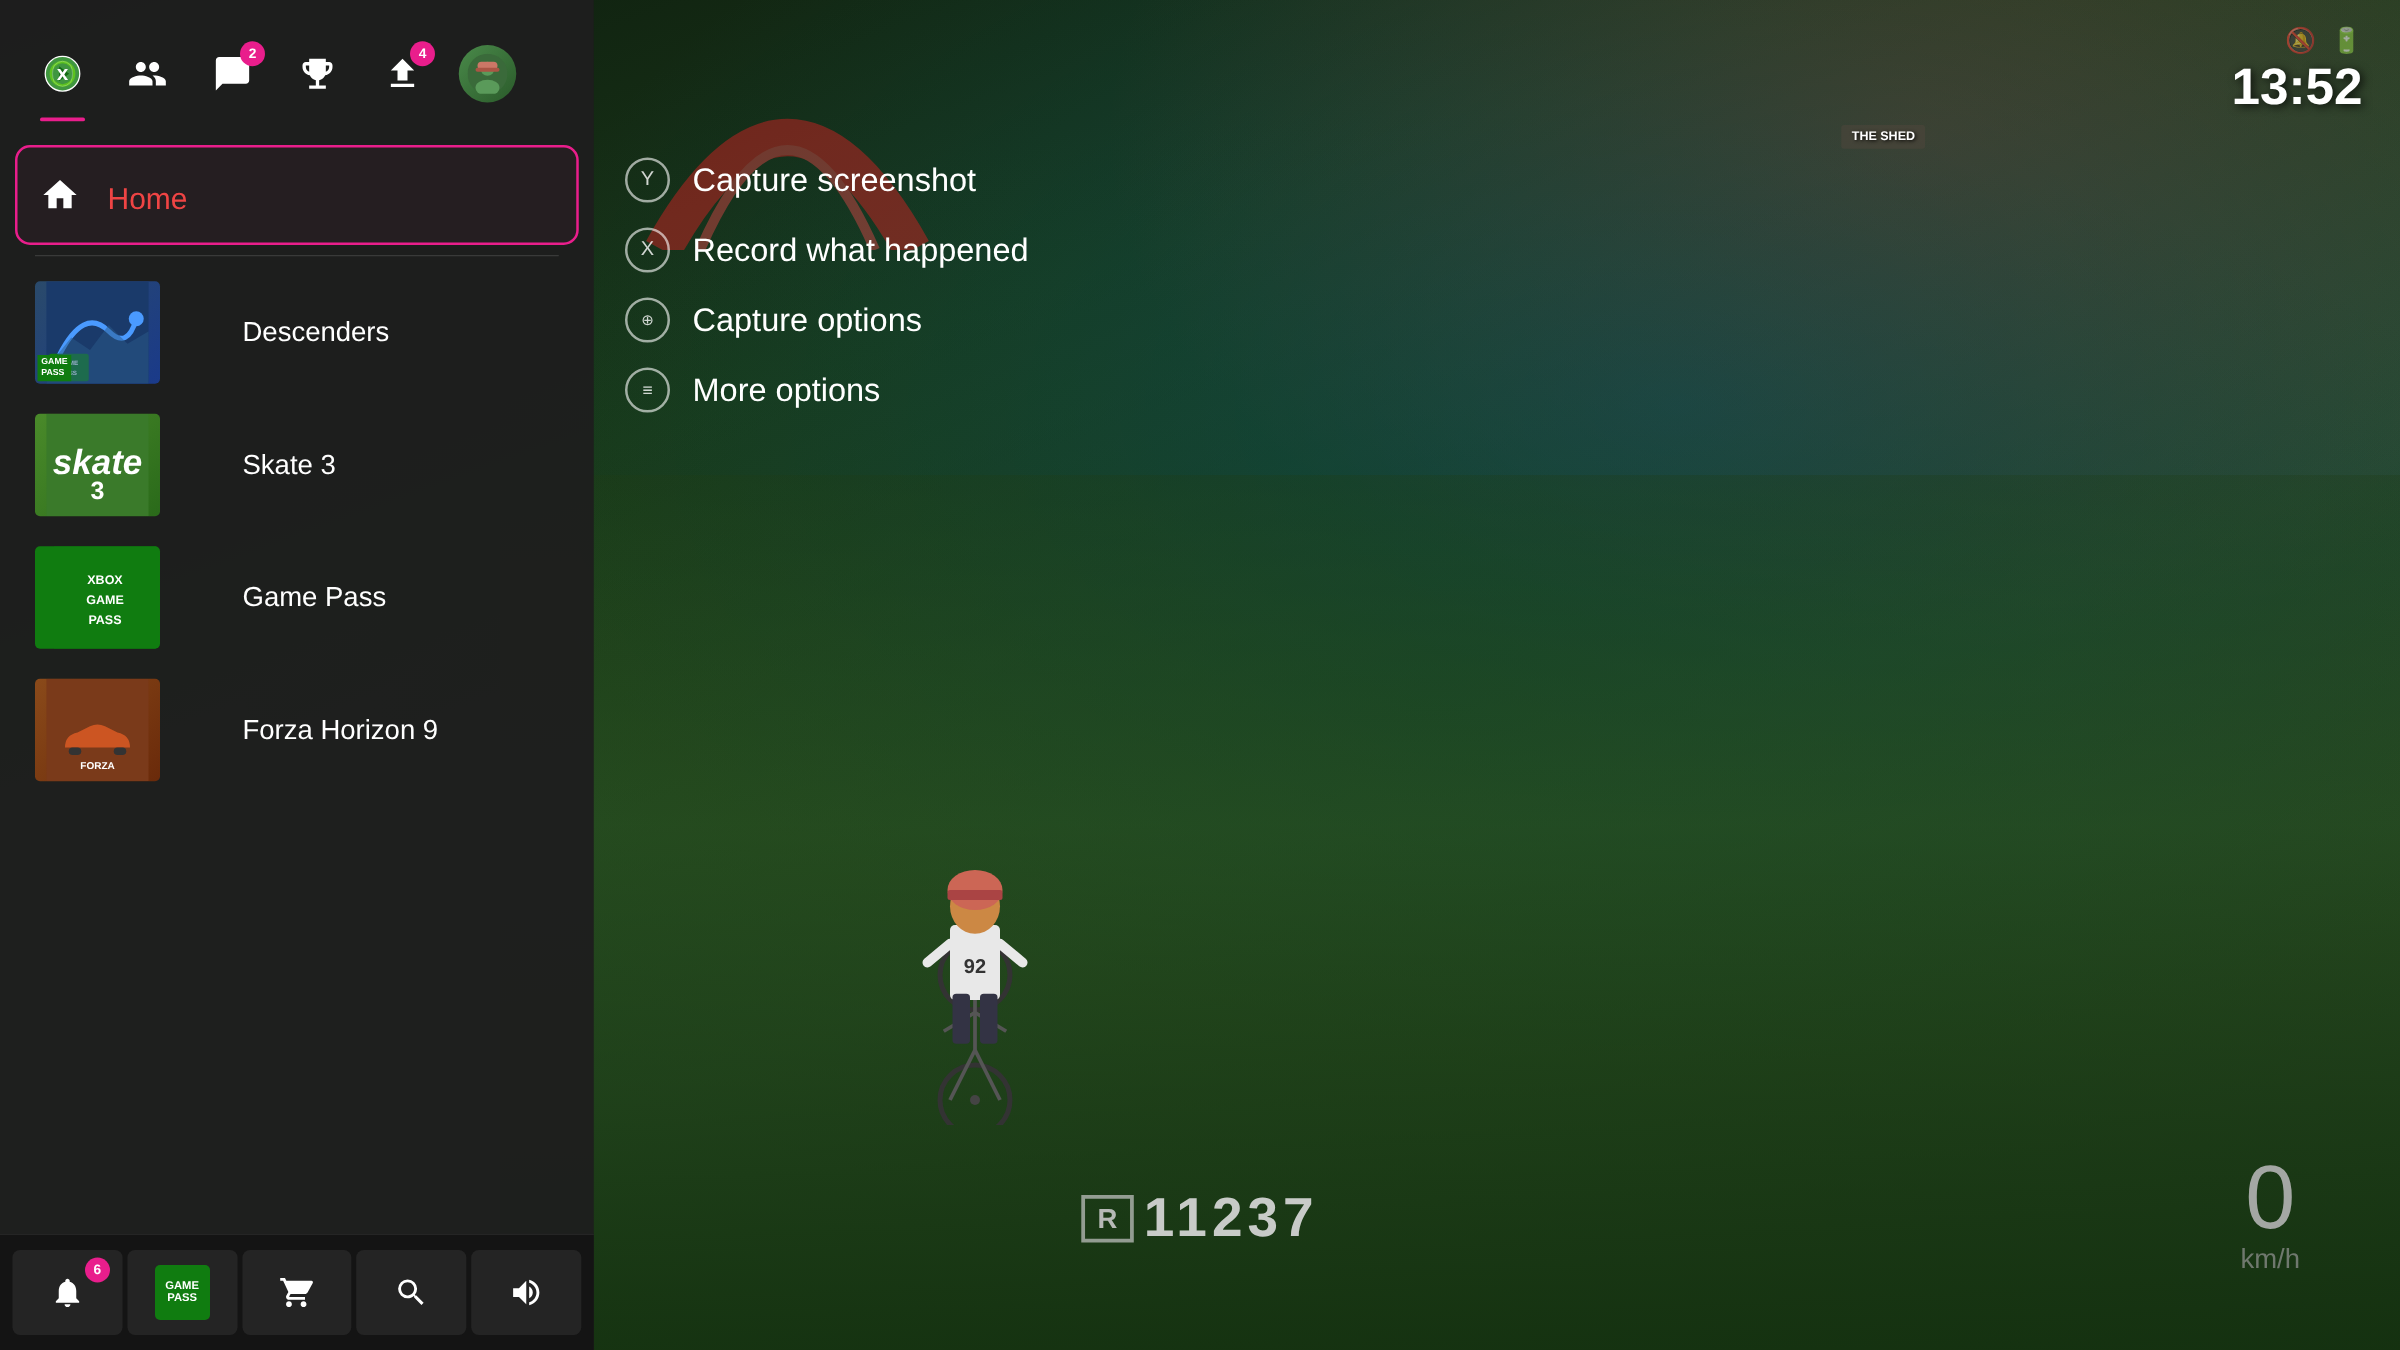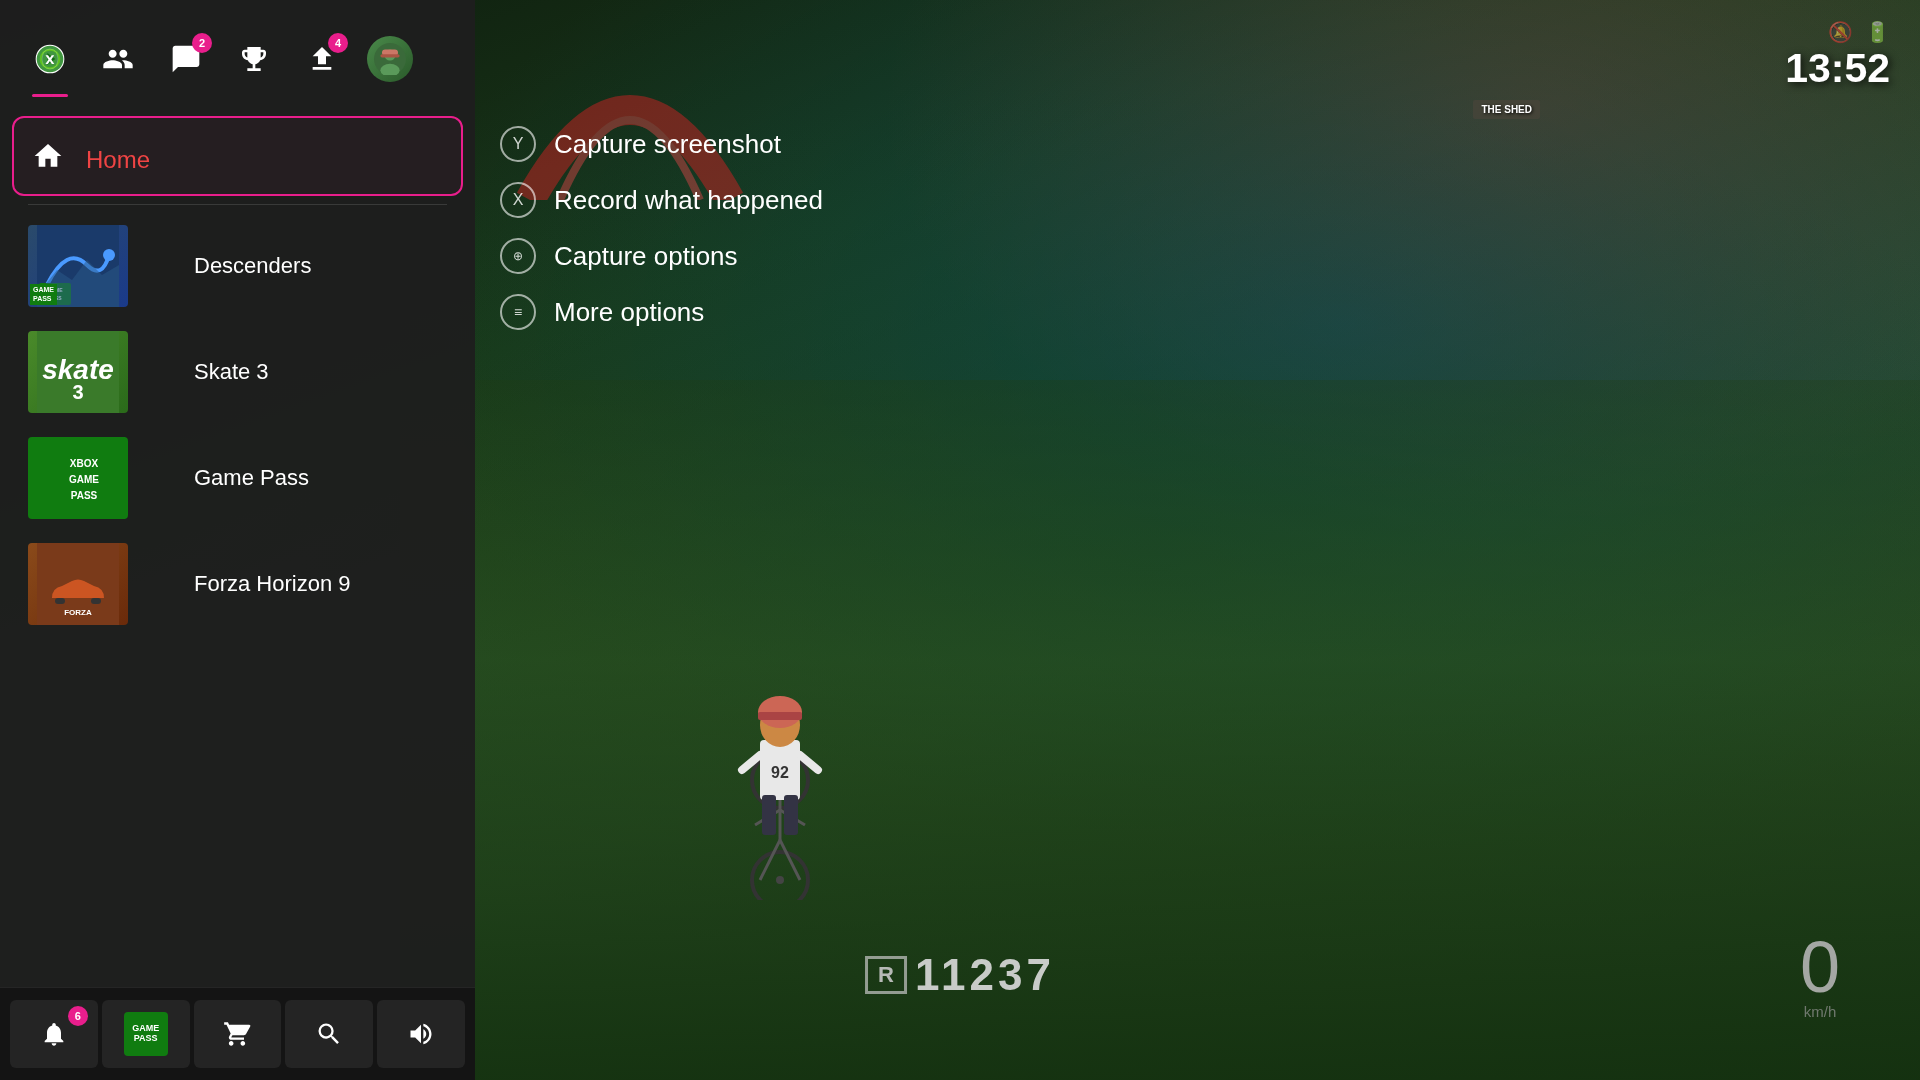--- a/index.html
+++ b/index.html
@@ -51,21 +51,21 @@
       color: rgba(150,150,150,0.8);
       text-align: center;
     }
     .speedometer .speed-num {
       font-size: 72px;
       font-weight: 300;
       color: rgba(180,180,180,0.9);
       line-height: 1;
     }
     .speedometer .speed-unit {
-      font-size: 15px;
+      font-size: 22px;
       color: rgba(150,150,150,0.7);
     }
 
     
     .score-display {
       position: absolute;
       bottom: 80px;
       left: 50%;
       transform: translateX(-50%);
       display: flex;

